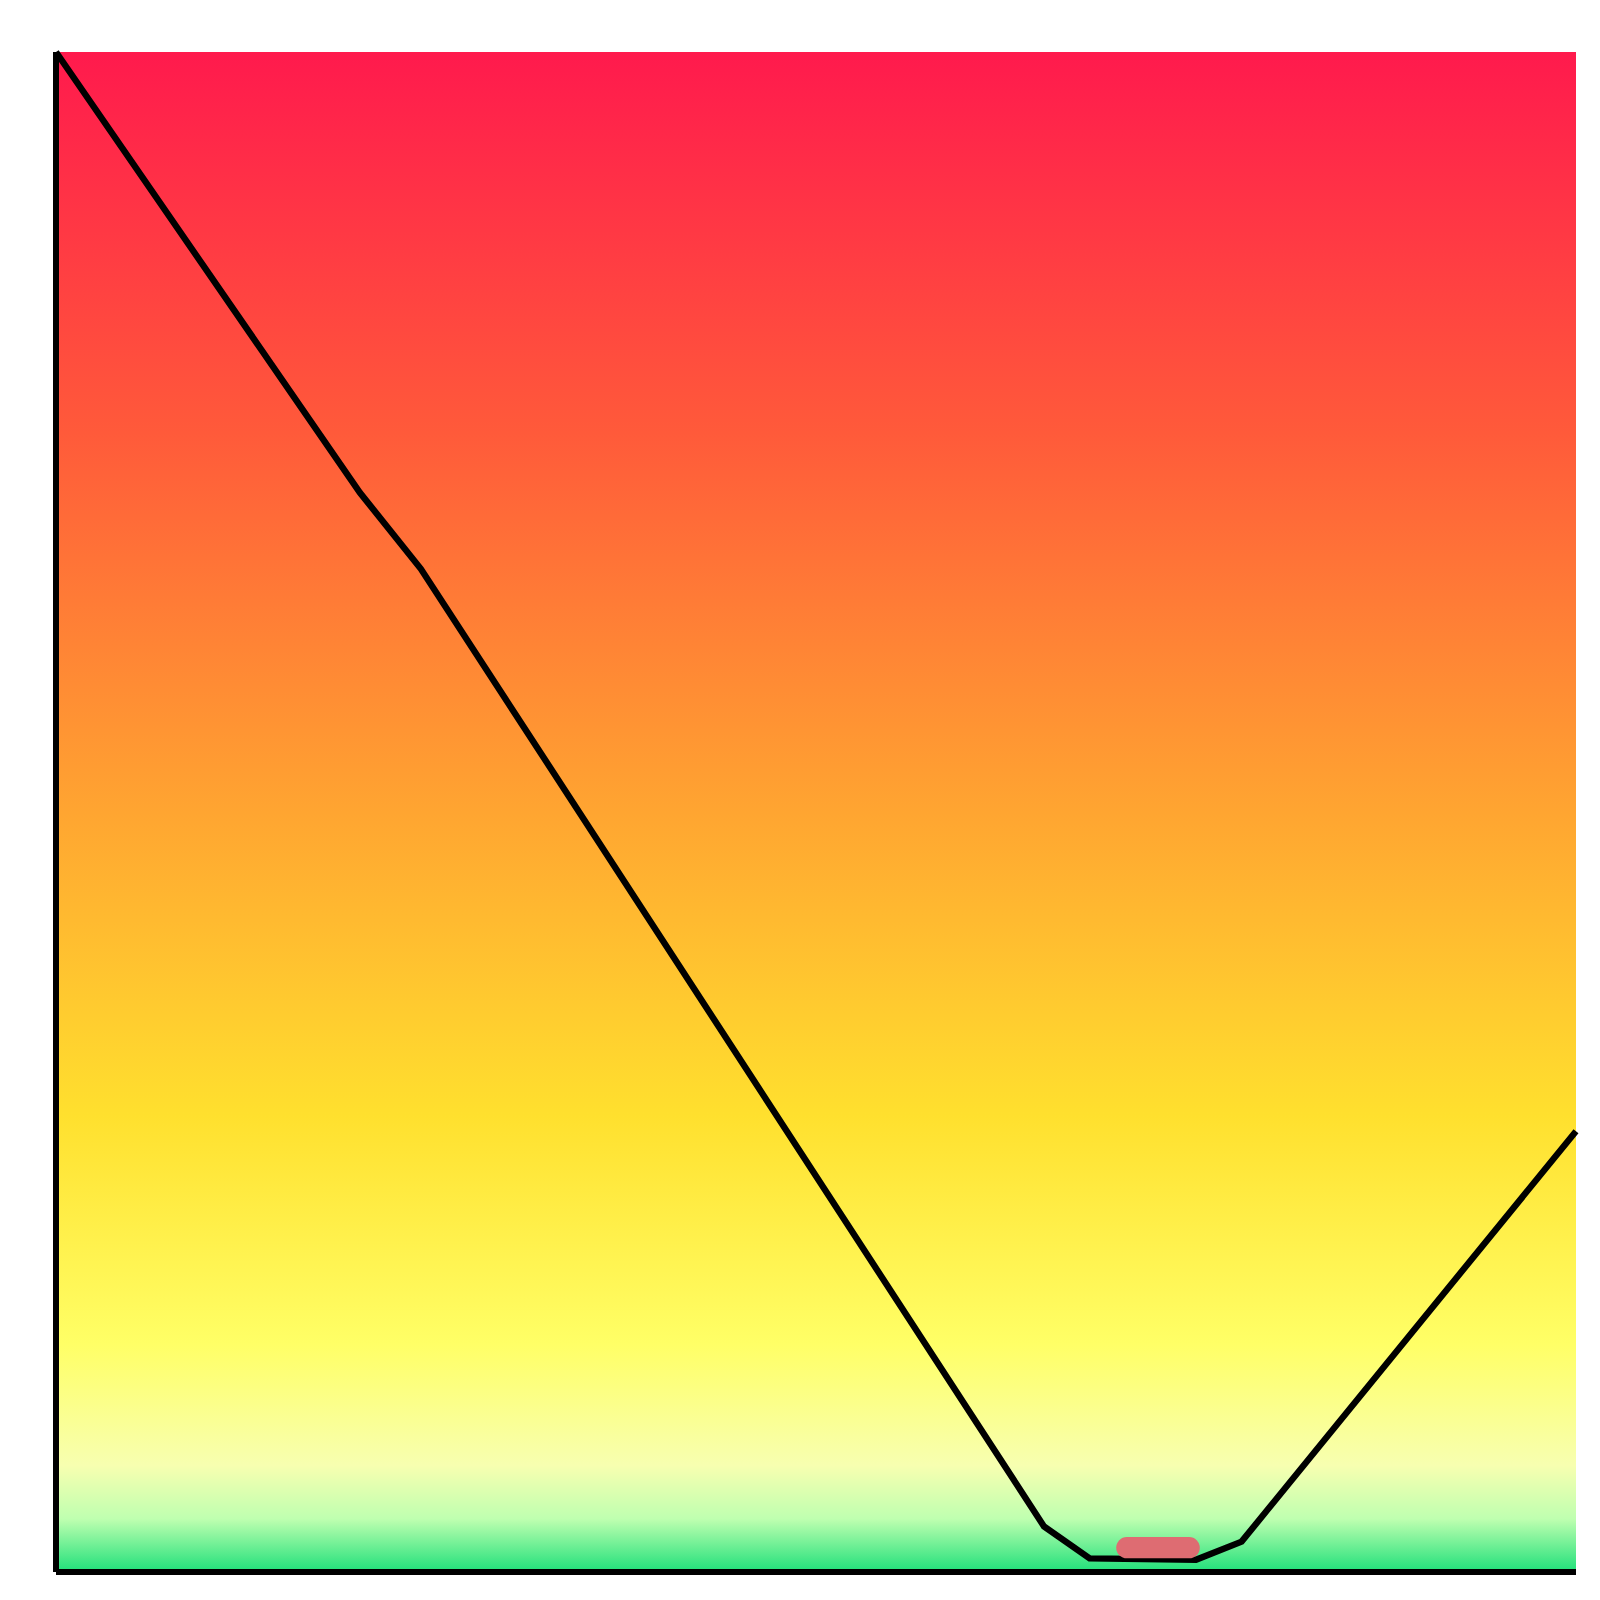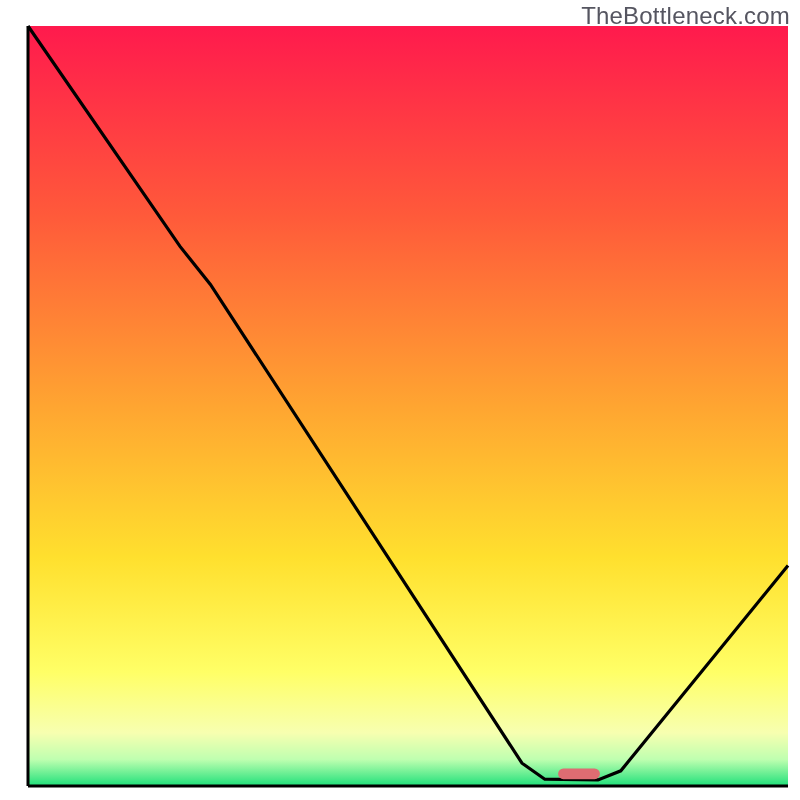--- a/index.html
+++ b/index.html
@@ -29,21 +29,20 @@
     top: 0;
     left: 0;
     width: 800px;
     height: 800px;
   }
 </style>
 </head>
 <body>
 
 <div class="chart-container">
-  <div class="watermark">TheBottleneck.com</div>
 
   <svg class="plot" viewBox="0 0 800 800">
     <defs>
       <linearGradient id="bg-grad" x1="0" y1="0" x2="0" y2="1">
           <stop offset="0%" stop-color="#ff1a4d"></stop>
           <stop offset="25%" stop-color="#ff5a3a"></stop>
           <stop offset="50%" stop-color="#ffa531"></stop>
           <stop offset="70%" stop-color="#ffe02e"></stop>
           <stop offset="85%" stop-color="#ffff66"></stop>
           <stop offset="93%" stop-color="#f7ffb0"></stop>

